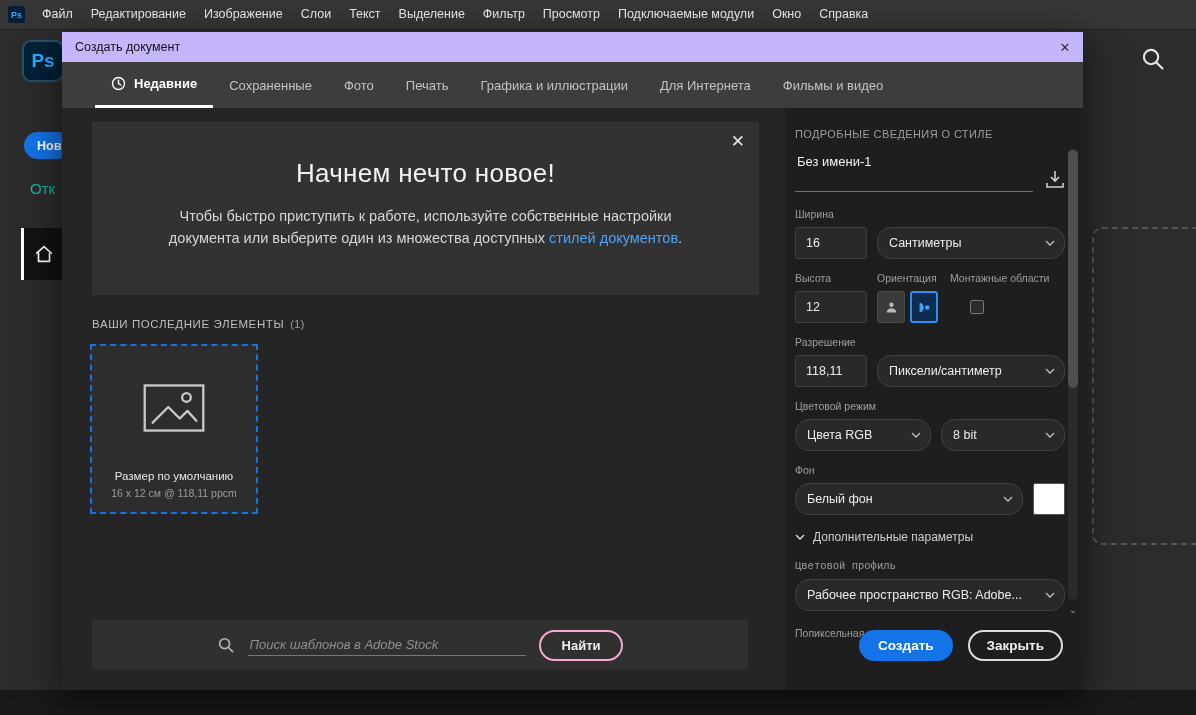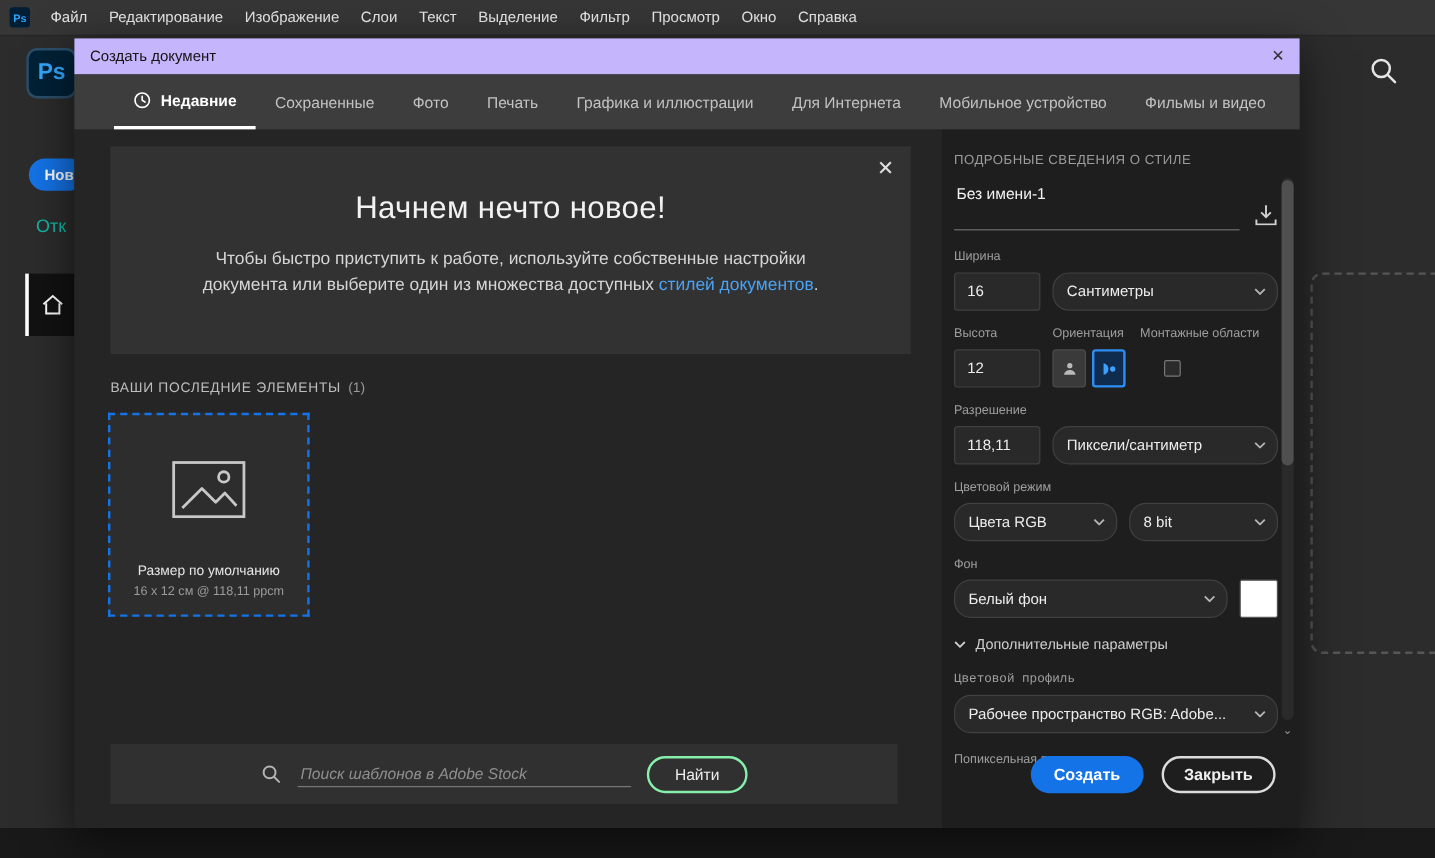--- a/index.html
+++ b/index.html
@@ -43,21 +43,21 @@
   .recent-count { color:#9a9a9a; letter-spacing:0; }
   .card { margin:14px 0 0 28px; width:168px; height:170px; background:#2d2d2d; border:2px dashed #1473e6; display:flex; flex-direction:column; align-items:center; }
   .card-thumb { flex:1; display:flex; align-items:center; justify-content:center; color:#c8c8c8; }
   .card-title { font-size:11.5px; color:#e6e6e6; margin-bottom:5px; }
   .card-sub { font-size:10.5px; color:#9b9b9b; margin-bottom:13px; }
   .spacer { flex:1; }
   .searchbar { margin:0 37px 20px 30px; height:50px; background:#303030; display:flex; align-items:center; justify-content:center; gap:13px; flex:0 0 auto; }
   .stock-glass { color:#b5b5b5; display:flex; }
   .stock-input { width:278px; background:transparent; border:none; border-bottom:1px solid #777; color:#a8a8a8; font-style:italic; font-size:13px; padding:3px 2px; outline:none; font-family:inherit; }
   .stock-input::placeholder { color:#8f8f8f; }
-  .find-btn { border:2px solid #86efac; background:transparent; color:#eee; font-weight:normal; font-size:13px; padding:6px 21px; border-radius:17px; font-family:inherit; }
+  .find-btn { border:2px solid #f9a8d4; background:transparent; color:#eee; font-weight:bold; font-size:13px; padding:6px 21px; border-radius:17px; font-family:inherit; }
 
   
   .panel { width:298px; background:#1e1e1e; position:relative; padding:20px 18px 0 10px; flex:0 0 auto; }
   .panel-head { font-size:11px; color:#9c9c9c; letter-spacing:.4px; margin-bottom:14px; }
   .name-row { display:flex; align-items:flex-end; gap:12px; margin-bottom:16px; }
   .name-input { flex:1; min-width:0; background:transparent; border:none; border-bottom:1px solid #6e6e6e; color:#f2f2f2; font-size:13px; padding:0 0 22px 2px; outline:none; font-family:inherit; }
   .save-ic { color:#d0d0d0; margin-bottom:4px; display:flex; }
   .flabel { font-size:10.5px; color:#9e9e9e; margin:13px 0 7px; }
   .row { display:flex; gap:10px; }
   .tinput { height:32px; background:#292929; border:1px solid #404040; border-radius:3px; color:#ededed; font-size:12.5px; padding:0 10px; width:72px; outline:none; font-family:inherit; }
@@ -89,20 +89,21 @@
 <div class="menubar">
   <div class="ps-mini">Ps</div>
   <span class="menu-item">Файл</span>
   <span class="menu-item">Редактирование</span>
   <span class="menu-item">Изображение</span>
   <span class="menu-item">Слои</span>
   <span class="menu-item">Текст</span>
   <span class="menu-item">Выделение</span>
   <span class="menu-item">Фильтр</span>
   <span class="menu-item">Просмотр</span>
+  <span class="menu-item">Подключаемые модули</span>
   <span class="menu-item">Окно</span>
   <span class="menu-item">Справка</span>
 </div>
 <div class="win-controls">
   <div class="win-btn">─</div>
   <div class="win-btn">□</div>
   <div class="win-btn">✕</div>
 </div>
 
 <div class="ps-logo">Ps</div>
@@ -151,23 +152,20 @@
     <div class="tab">
         <span>Печать</span>
       </div>
     <div class="tab">
         <span>Графика и иллюстрации</span>
       </div>
     <div class="tab">
         <span>Для Интернета</span>
       </div>
     <div class="tab">
-        <span>Мобильное устройство</span>
-      </div>
-    <div class="tab">
         <span>Фильмы и видео</span>
       </div>
   </div>
 
   <div class="dlg-body">
 
     <div class="main">
 
       <div class="hero">
         <span class="hero-close">✕</span>

